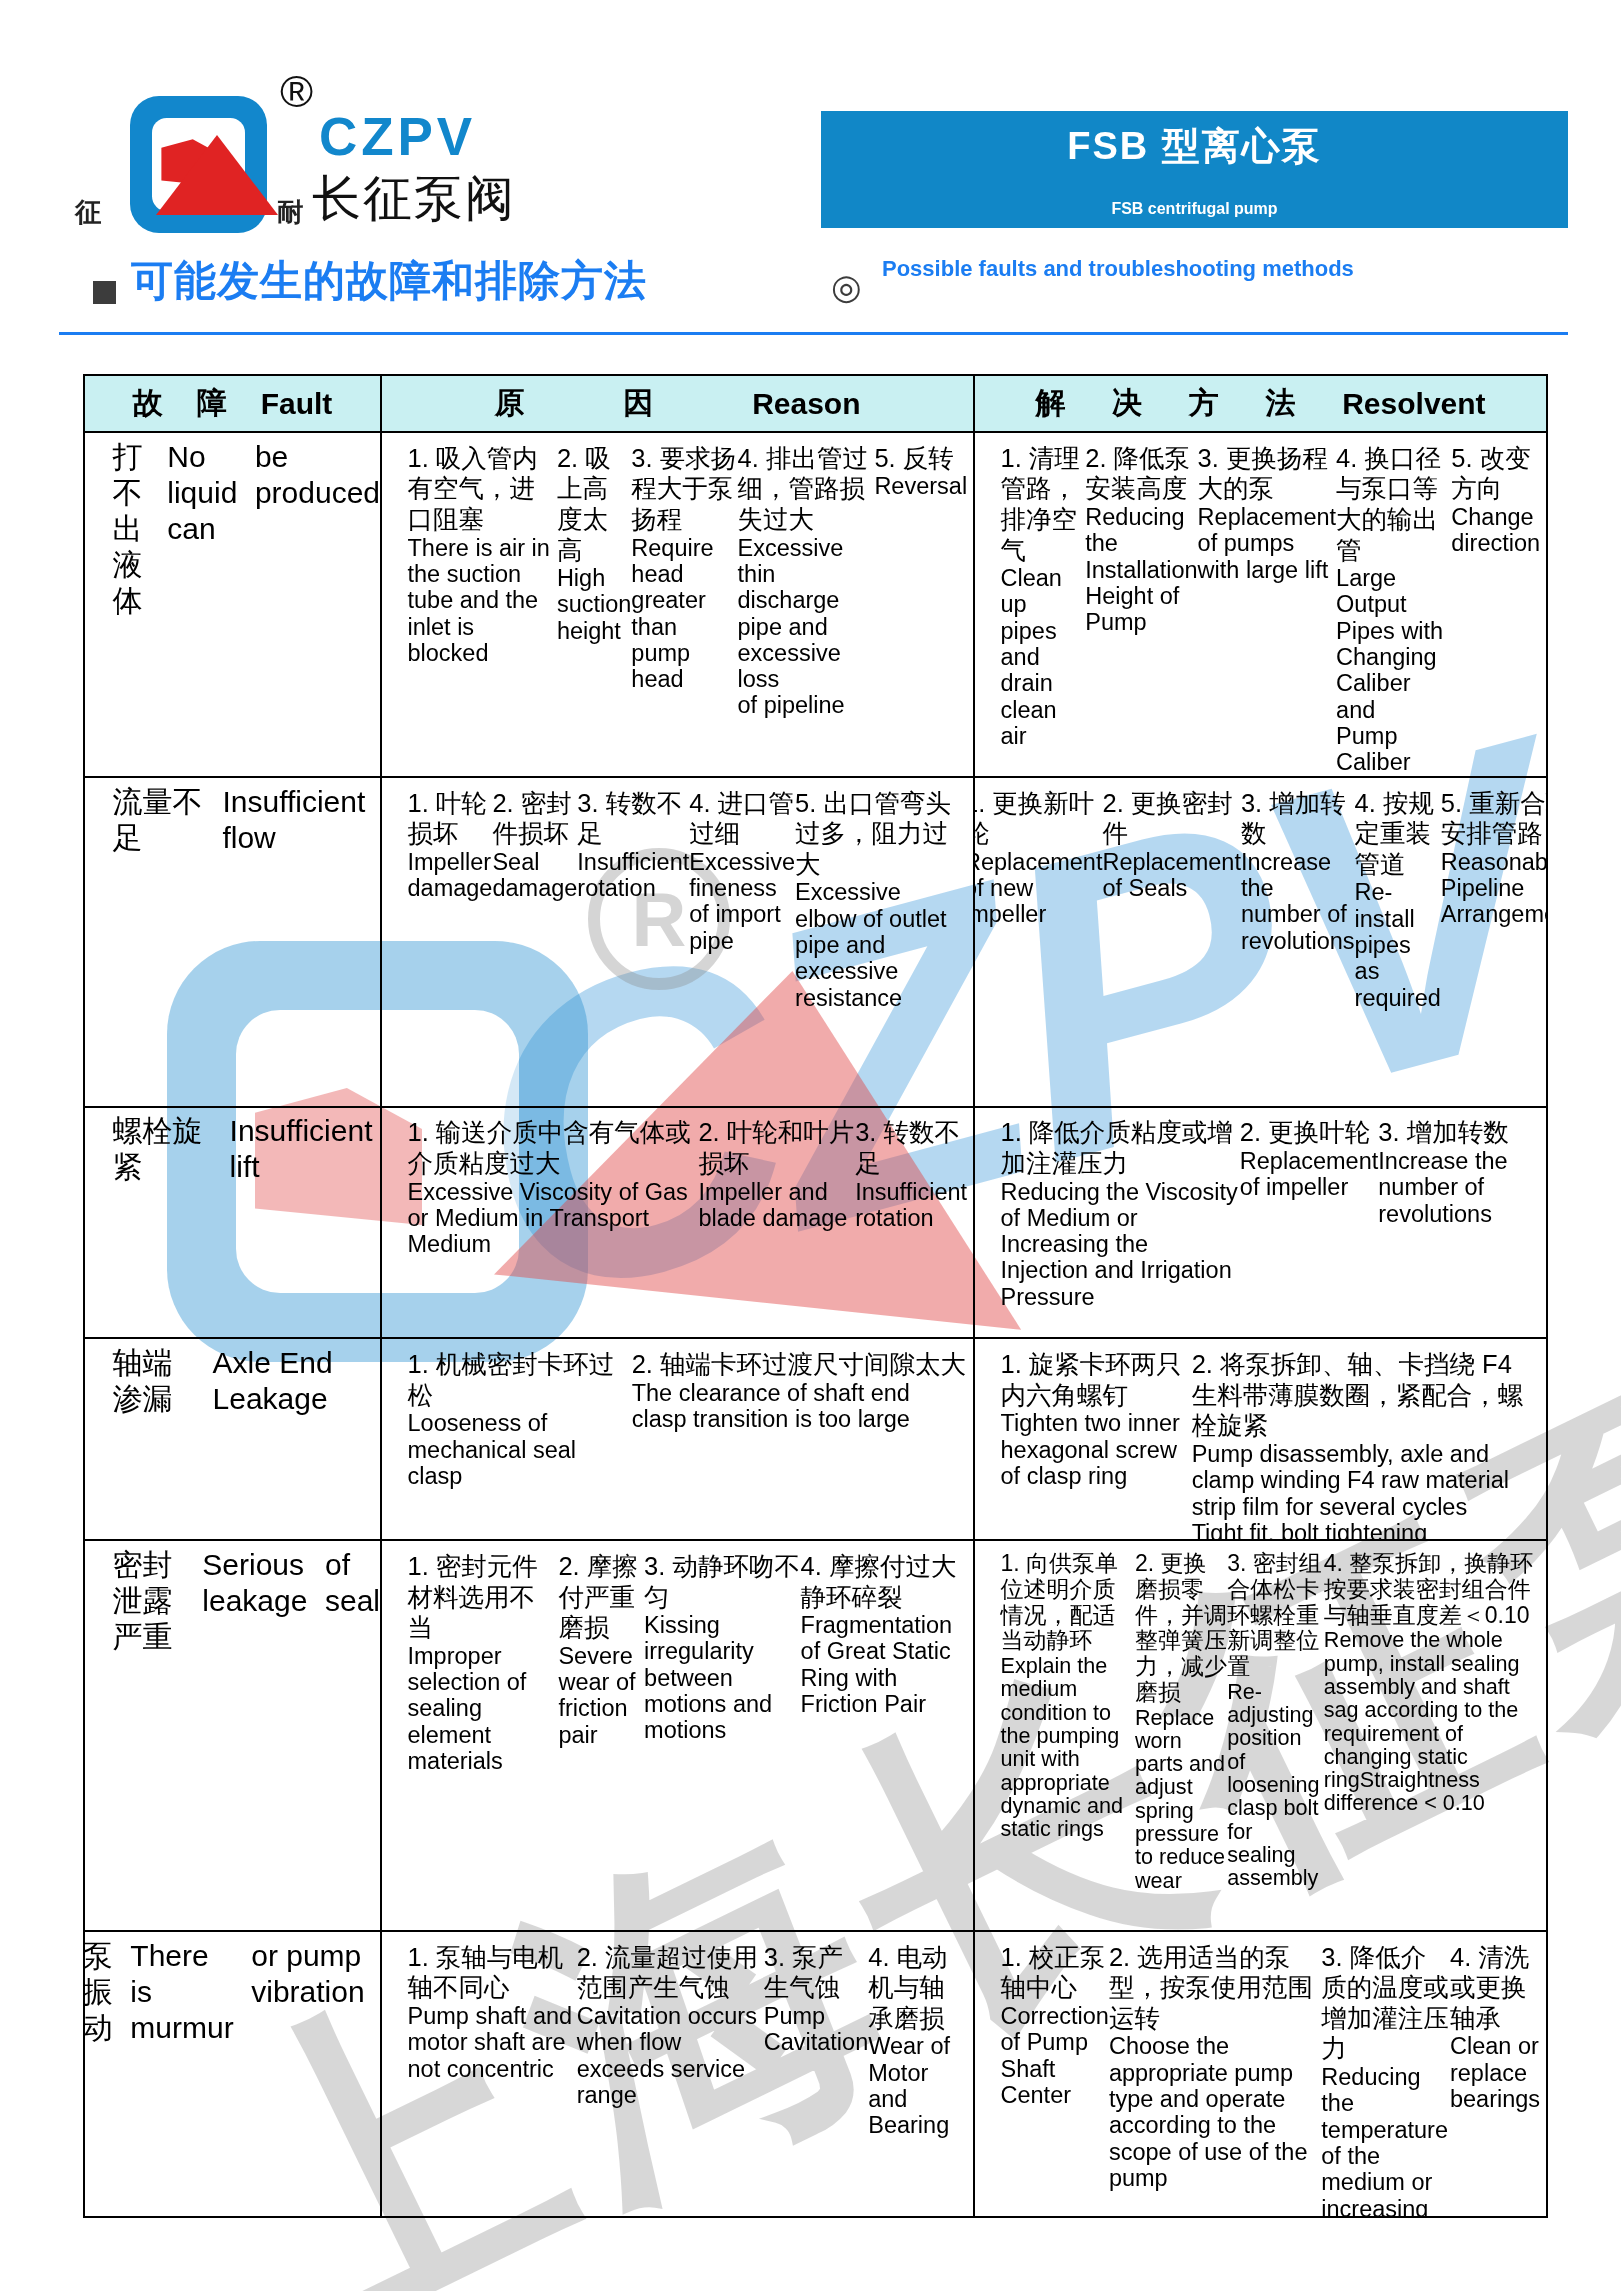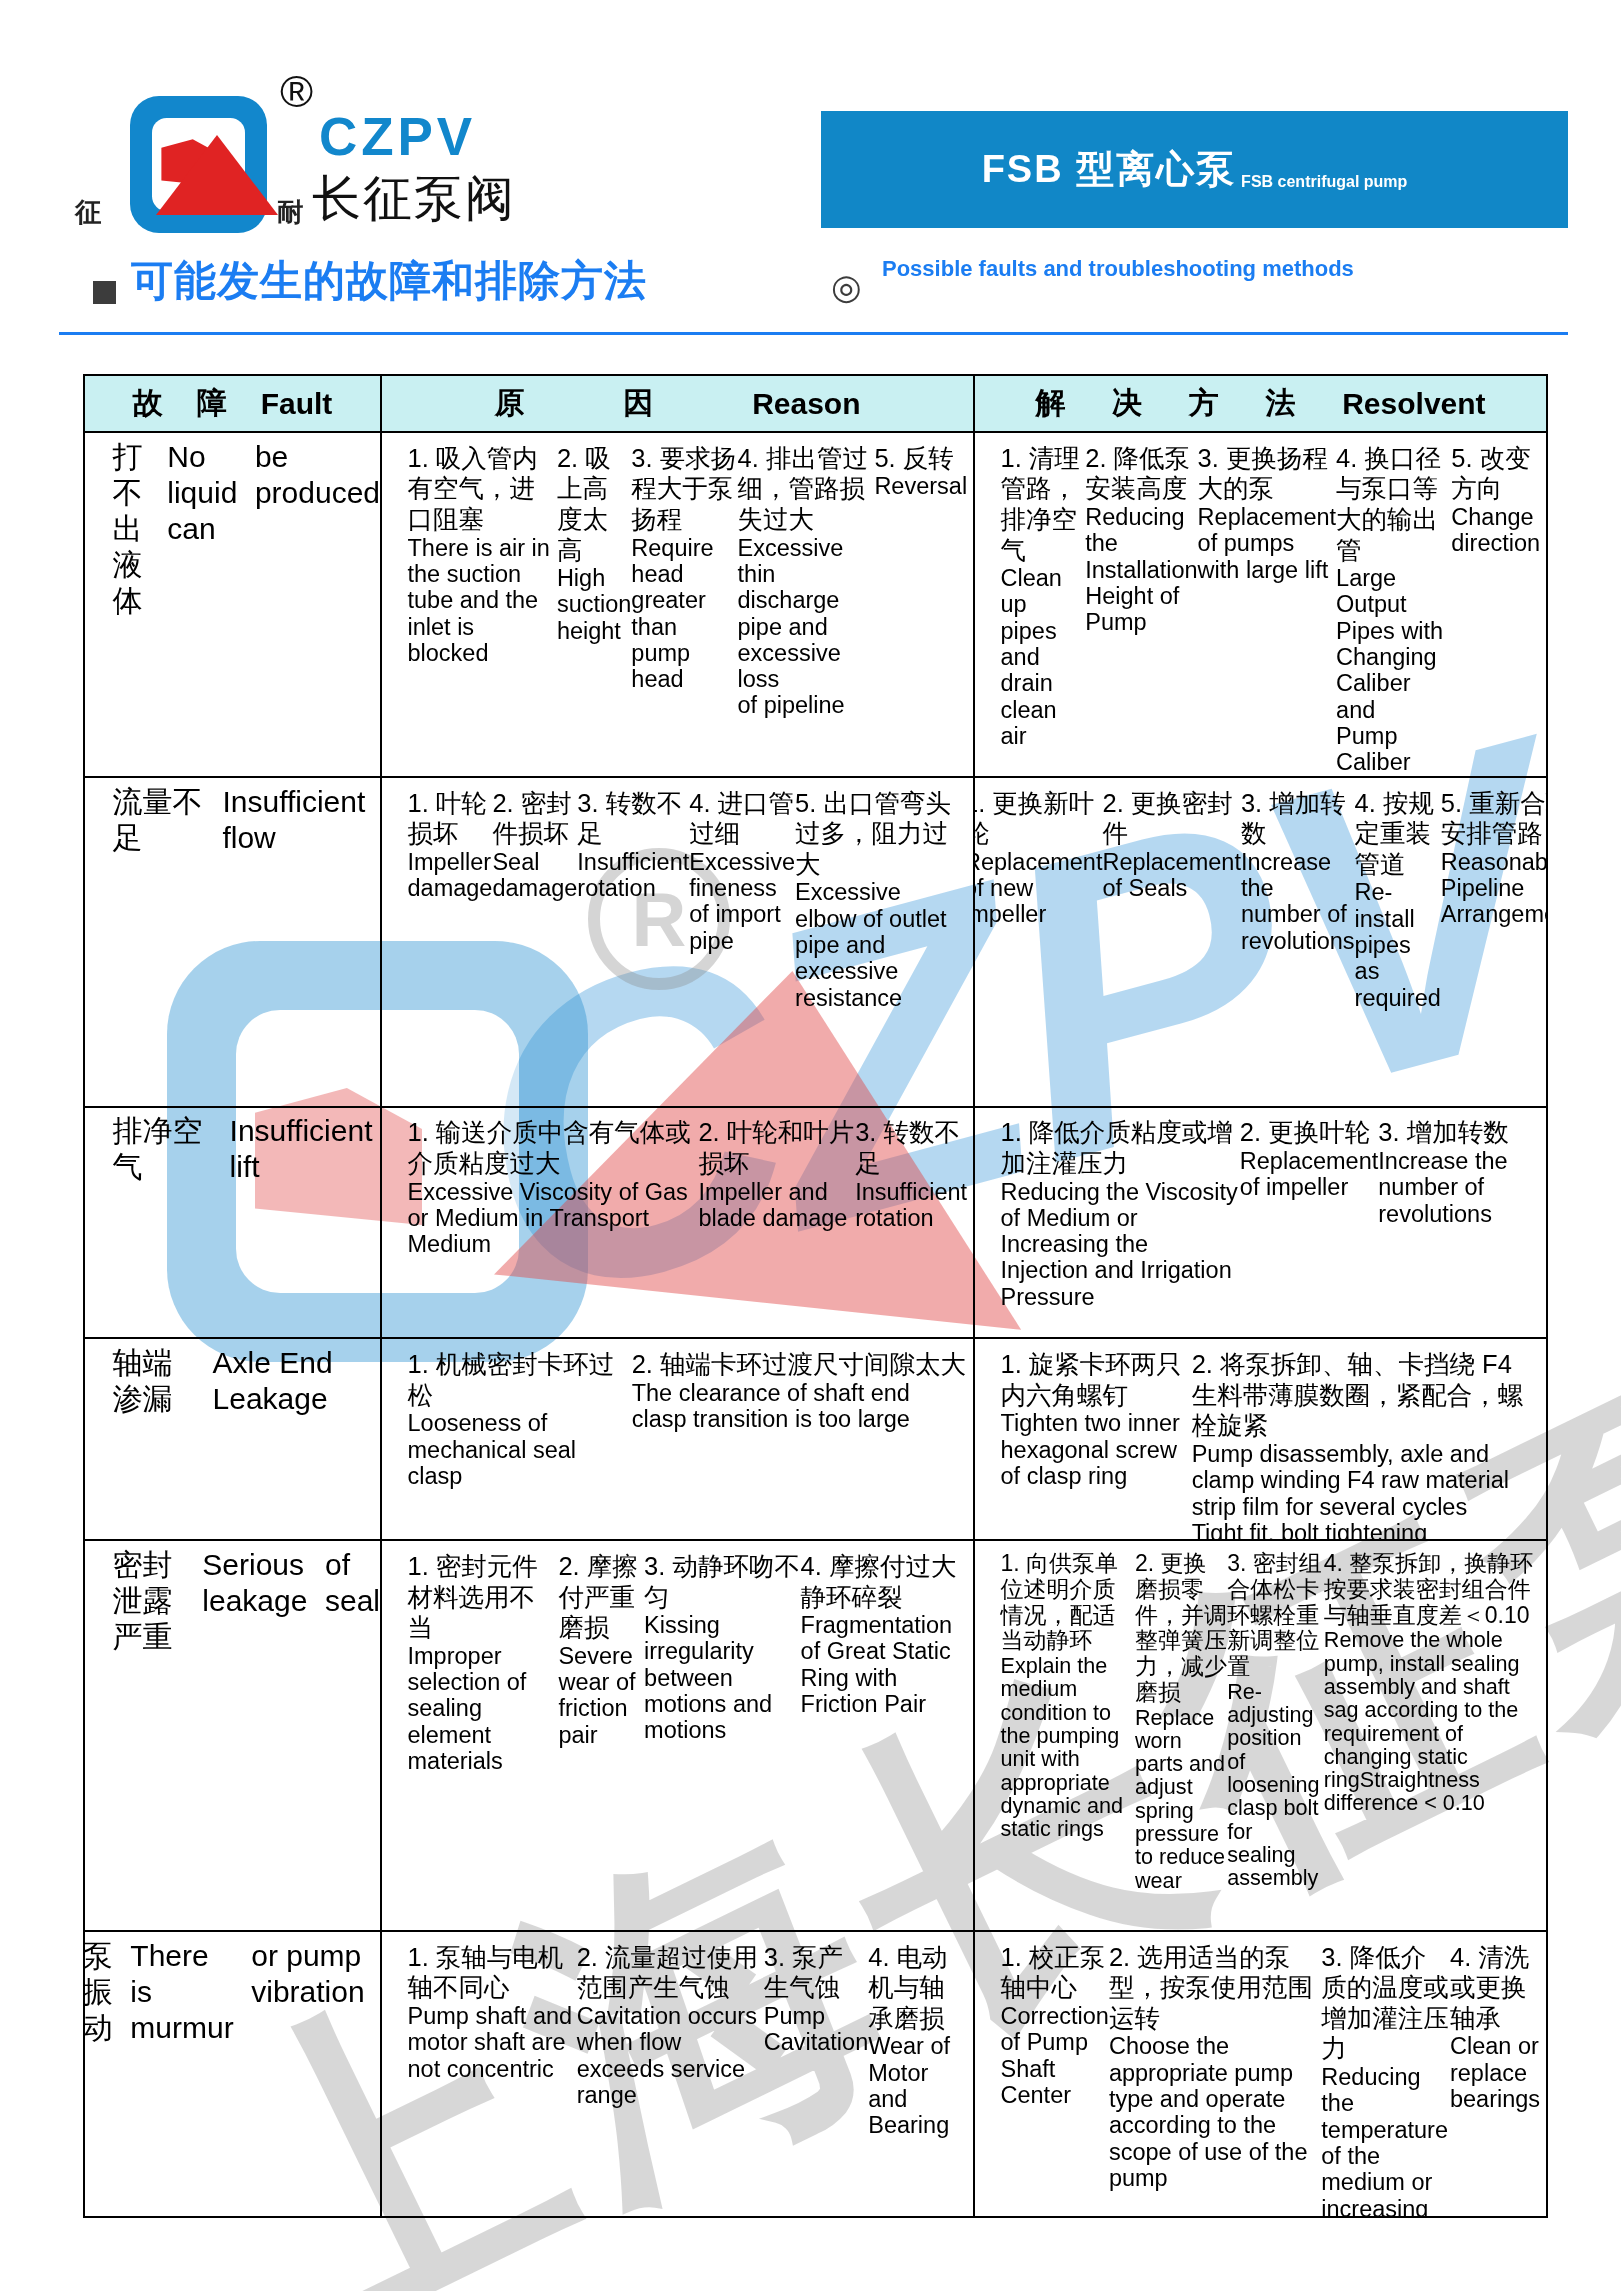--- a/index.html
+++ b/index.html
@@ -32,21 +32,21 @@
   .logo-tri{position:absolute;right:-33px;bottom:-3.9px;width:0;height:0;
             border-left:61px solid transparent;border-right:61px solid transparent;
             border-bottom:80px solid #e02323;}
   .logo-reg{position:absolute;left:211px;top:27.4px;font-size:45px;color:#111;font-weight:normal;}
   .logo-czpv{position:absolute;left:250px;top:67px;font-size:53px;font-weight:bold;color:#1287cc;letter-spacing:3.9px;}
   .logo-cn{position:absolute;left:243px;top:127px;font-size:49px;font-weight:normal;color:#111;letter-spacing:2px;}
   .logo-zheng{position:absolute;left:5.9px;top:155px;font-size:26.5px;font-weight:bold;color:#222;}
   .logo-nai{position:absolute;left:208px;top:155px;font-size:26.5px;font-weight:bold;color:#222;}
   
   .banner{position:absolute;left:821px;top:111px;width:747px;height:117px;background:#1187c7;z-index:1;
-          display:flex;flex-direction:row;align-items:center;justify-content:center;gap:4.9px;color:#fff;}
+          display:flex;flex-direction:column;align-items:center;justify-content:center;gap:4.9px;color:#fff;}
   .banner-title{font-size:38px;font-weight:bold;letter-spacing:2px;}
   .banner-sub{font-size:16px;font-weight:bold;margin-top:24px;}
   
   .sec-bullet{position:absolute;left:93px;top:281px;width:22.5px;height:22.5px;background:#3c3c3c;z-index:1;}
   .sec-title-cn{position:absolute;left:131px;top:253px;font-size:42px;font-weight:bold;color:#1b7df2;z-index:1;letter-spacing:1px;}
   .sec-icon{position:absolute;left:831px;top:267px;font-size:35px;color:#3c3c3c;z-index:1;}
   .sec-title-en{position:absolute;left:882px;top:256px;font-size:22px;font-weight:bold;color:#1b7df2;z-index:1;}
   .sec-line{position:absolute;left:59px;top:332px;width:1509px;height:2.9px;background:#1b7df2;z-index:1;}
   
   .faults-table{position:absolute;left:83px;top:374px;width:1463px;z-index:1;
@@ -254,21 +254,21 @@
               <div class="item">
                 <div class="cn">5. 重新合理安排管路</div>
                 <div class="en">Reasonable Pipeline Arrangement</div>
               </div>
             </div>
           </td>
         </tr>
         <tr>
           <td>
             <div class="cellbox fault-box hr2">
-              <div class="fault-line">排净空气</div>
+              <div class="fault-line">螺栓旋紧</div>
               <div class="fault-line">Insufficient lift</div>
             </div>
           </td>
           <td>
             <div class="cellbox items-box hr2">
               <div class="item">
                 <div class="cn">1. 输送介质中含有气体或介质粘度过大</div>
                 <div class="en">Excessive Viscosity of Gas or Medium in Transport
 Medium</div>
               </div>

